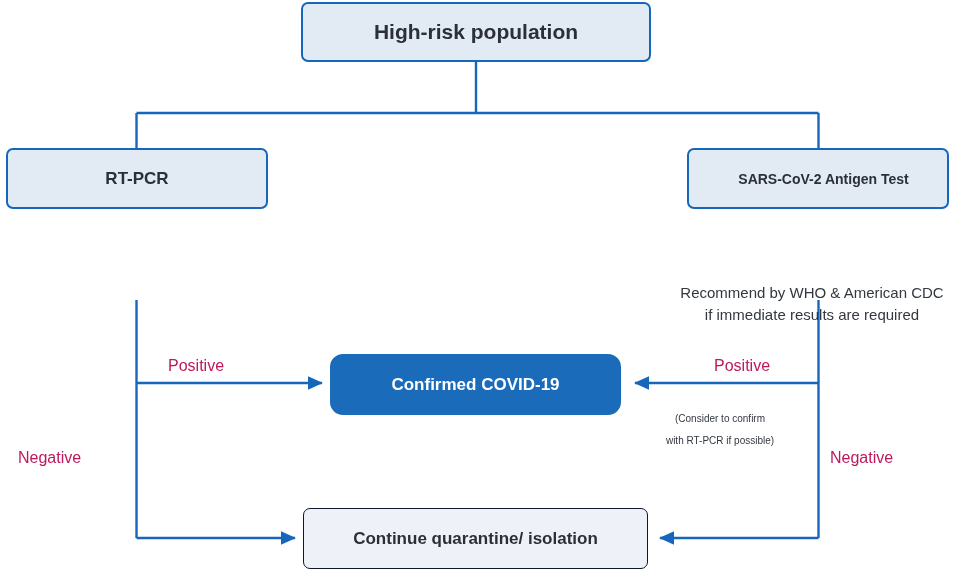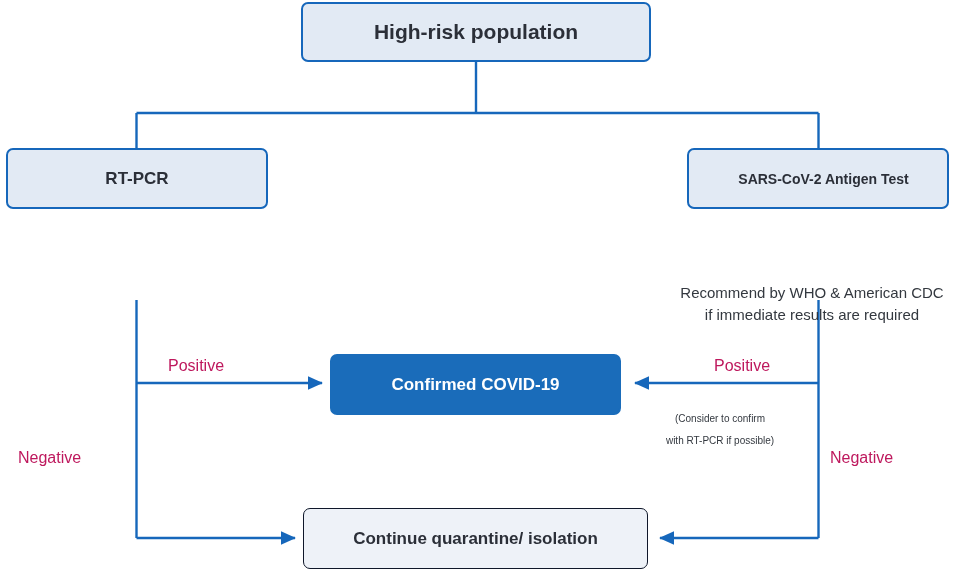--- a/index.html
+++ b/index.html
@@ -62,20 +62,21 @@
     font-size: 17px;
   }
   #node-antigen {
     left: 687px; top: 148px; width: 262px; height: 61px;
     font-size: 14px;
     padding-left: 11px;
   }
   #node-confirmed {
     left: 330px; top: 354px; width: 291px; height: 61px;
     font-size: 17px;
+    border-radius: 13px;
   }
   #node-quarantine {
     left: 303px; top: 508px; width: 345px; height: 61px;
     font-size: 17px;
   }
   .caption {
     position: absolute;
     text-align: center;
     font-size: 15px;
     line-height: 22px;

